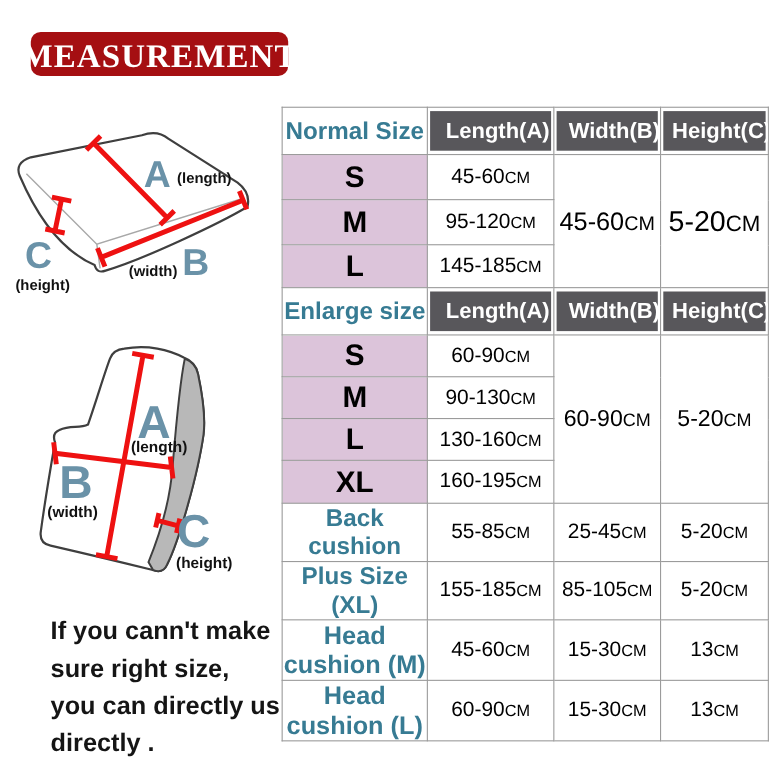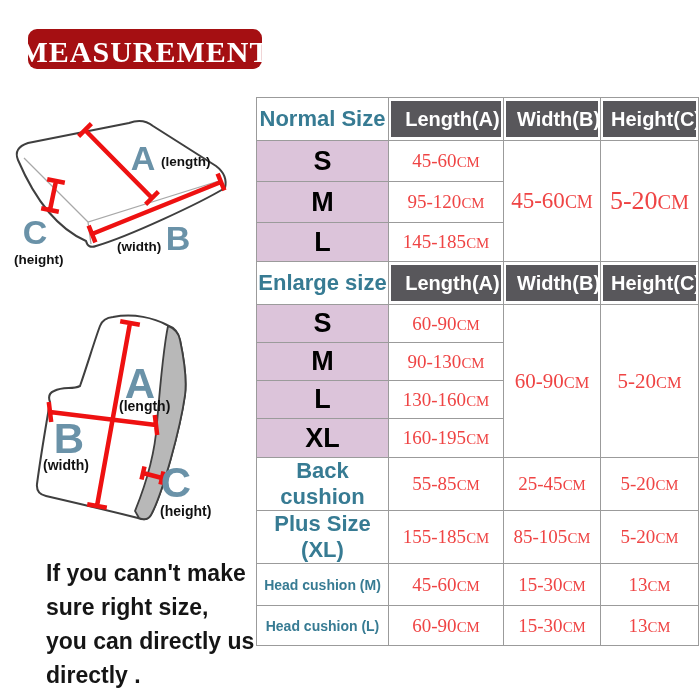--- a/index.html
+++ b/index.html
@@ -30,23 +30,23 @@
   .back-letter{font-size:42px;}
   .sub-label{font-family:"Liberation Sans",sans-serif;font-weight:bold;font-size:13.5px;fill:#111;}
 
   
   .size-table{position:absolute;left:256px;top:97px;border-collapse:collapse;table-layout:fixed;width:442px;}
   .size-table td{border:1px solid var(--grid_line);text-align:center;vertical-align:middle;padding:0;overflow:hidden;}
   .ghd{background:var(--header_bg);color:var(--header_text);font-weight:bold;font-size:20px;
        height:36px;margin:3px 2px;display:flex;align-items:center;justify-content:center;padding-left:13px;}
   .teal{color:var(--label_teal);font-weight:bold;}
   .sec-title{font-size:22px;}
-  .small-label{font-size:14px;}
+  .small-label{font-size:23px;}
   .size-cell{background:var(--row_pink);font-weight:bold;font-size:27px;color:#000;}
-  .dim{font-family:Liberation Serif, serif;font-size:19px;color:#ef4444;margin-left:44px;}
+  .dim{font-family:Liberation Sans, sans-serif;font-size:19px;color:#000000;margin-left:44px;}
   .dim-md{font-size:21px;}
   .dim-lg{font-size:23px;}
   .dim-xl{font-size:26px;}
   .cm{font-size:0.78em;}
   .h43{height:43px}.h42{height:42px}.h41{height:41px}.h40{height:40px}
   .h39{height:39px}.h38{height:38px}.h44{height:44px}
 
   
   .note{position:absolute;left:46px;top:556px;font-size:23px;font-weight:600;
         color:#151515;line-height:34px;}

